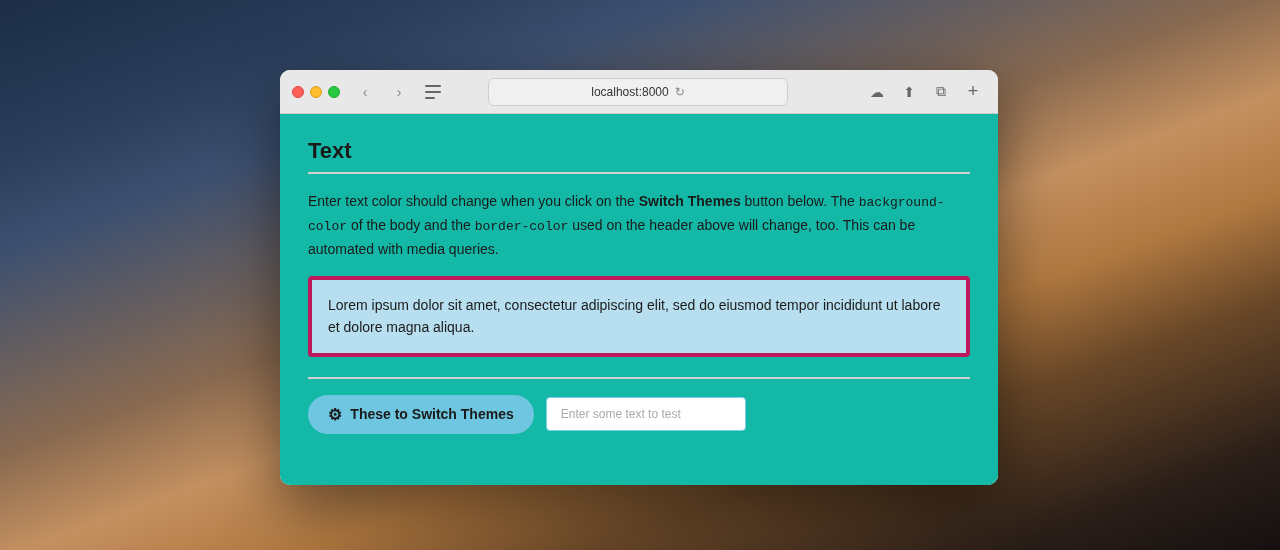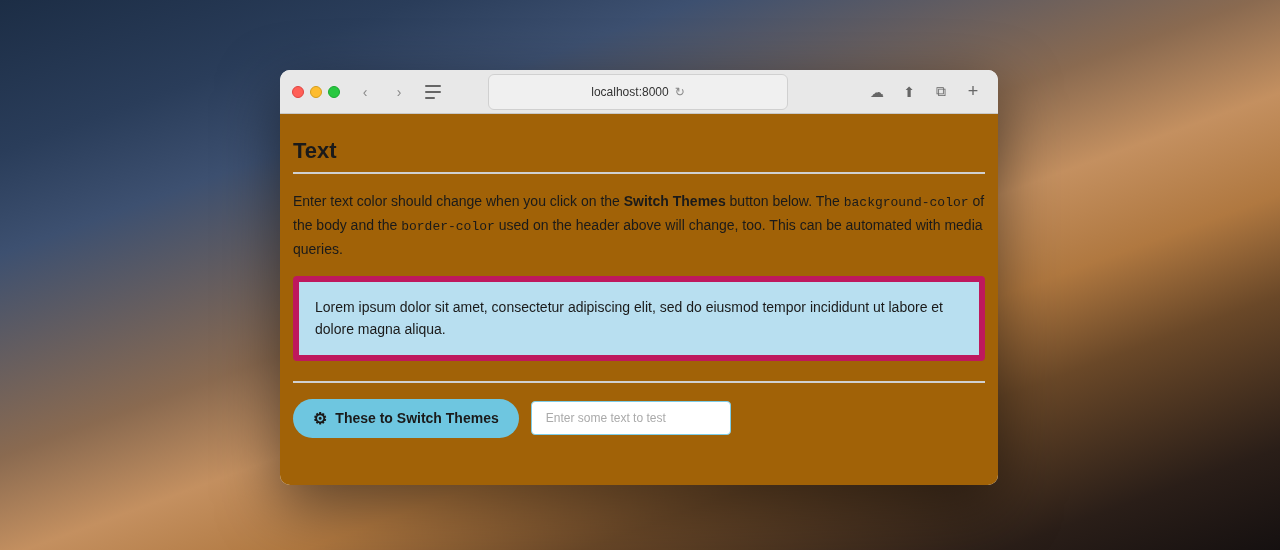--- a/index.html
+++ b/index.html
@@ -98,21 +98,21 @@
       color: #666;
     }
 
     .address-bar {
       flex: 1;
       max-width: 300px;
       margin: 0 auto;
       background: #f0f0f0;
       border: 1px solid #d0d0d0;
       border-radius: 6px;
-      height: 36px;
+      height: 28px;
       display: flex;
       align-items: center;
       justify-content: center;
       gap: 6px;
       padding: 0 8px;
     }
 
     .address-bar span {
       font-size: 12px;
       color: #333;
@@ -154,24 +154,24 @@
       cursor: pointer;
       color: #666;
       font-size: 18px;
       display: flex;
       align-items: center;
       justify-content: center;
     }
 
     
     .page-content {
-      padding: 24px 13px;
+      padding: 24px 28px;
       overflow-y: auto;
       flex: 1;
-      background: #a16207;
+      background: #14b8a6;
     }
 
     .section-title {
       font-size: 22px;
       font-weight: 700;
       color: #1a1a1a;
       margin-bottom: 8px;
     }
 
     .section-divider {
@@ -192,21 +192,21 @@
     }
 
     .description-text code {
       font-family: "SF Mono", "Monaco", "Courier New", monospace;
       font-size: 13px;
       background: transparent;
     }
 
     .lorem-box {
       background: #b8dff0;
-      border: 6px solid #be185d;
+      border: 4px solid #be185d;
       border-radius: 4px;
       padding: 14px 16px;
       margin-bottom: 20px;
       font-size: 14px;
       color: #1a1a1a;
       line-height: 1.6;
     }
 
     .controls-section {
       margin-top: 4px;

